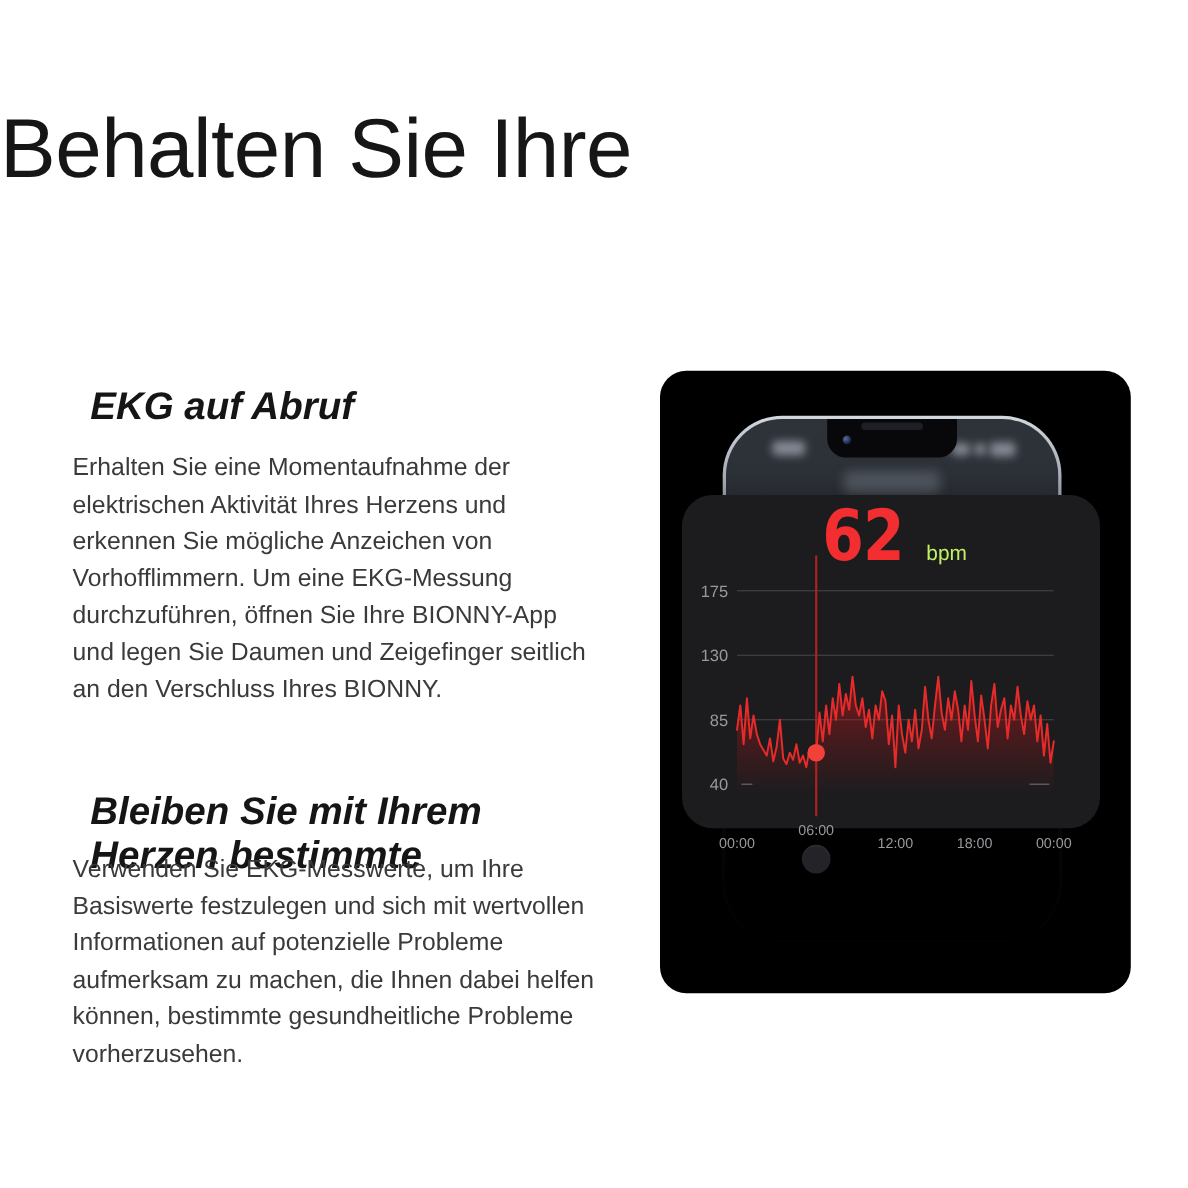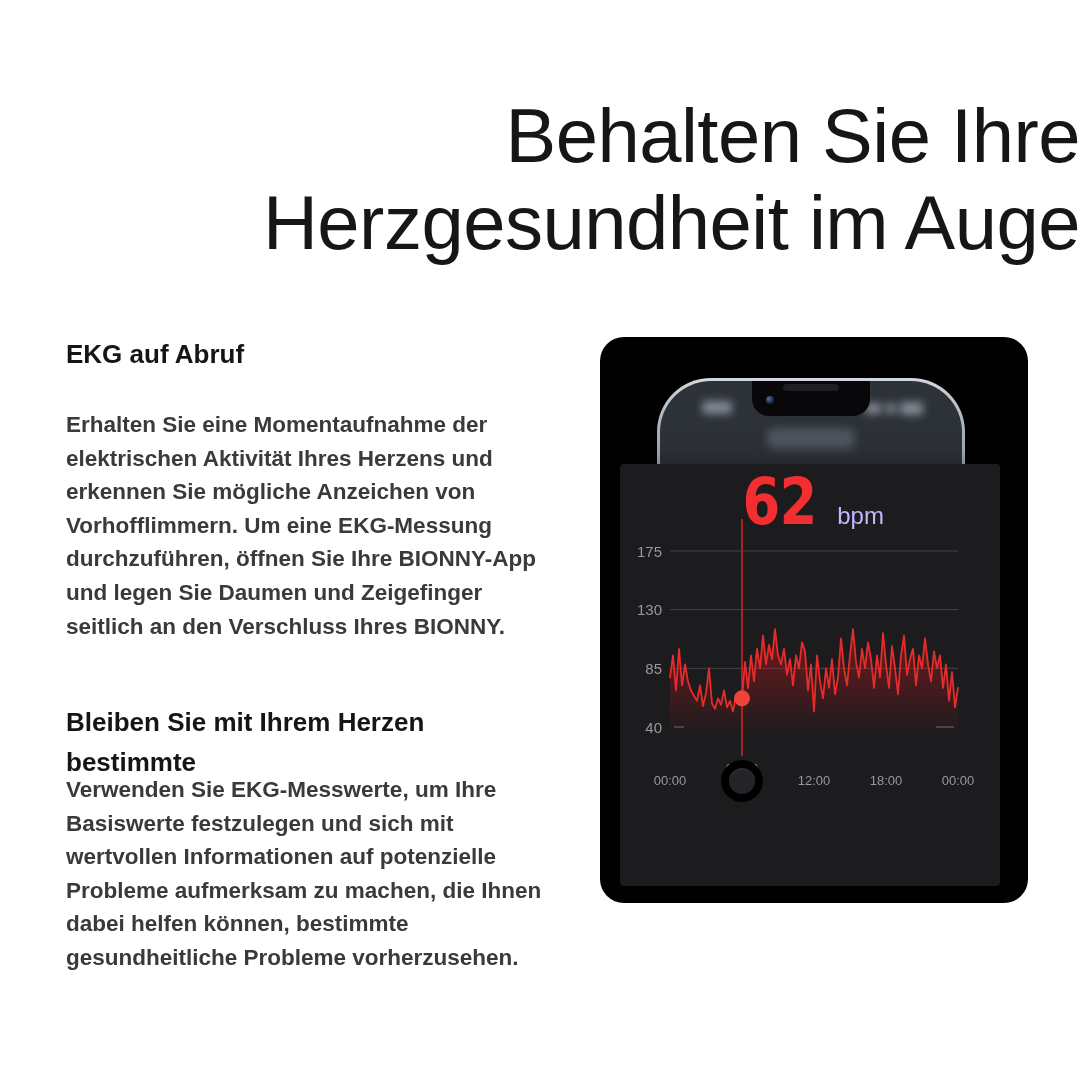--- a/index.html
+++ b/index.html
@@ -2,35 +2,35 @@
 <html><head>
 <meta charset="utf-8">
 <style>
   html,body{margin:0;padding:0;}
   body{
     width:1080px;height:1080px;position:relative;background:#ffffff;
     font-family:"Liberation Sans",sans-serif;overflow:hidden;
   }
   
   .page-title{
-    position:absolute;top:92px;left:0;width:1080px;text-align:right;
+    position:absolute;top:92px;left:0;width:1080px;text-align:left;
     font-size:76px;line-height:87px;font-weight:400;color:#161616;margin:0;
     font-family:"Liberation Sans",sans-serif;letter-spacing:-0.5px;
   }
   
   .left-col{position:absolute;left:66px;top:0;width:482px;}
   .left-col h2{
-    position:absolute;left:0;margin:0;font-size:26px;line-height:40px;
-    font-weight:700;color:#151515;letter-spacing:0;
+    position:absolute;left:0;margin:16px;font-size:35px;line-height:40px;
+    font-weight:700;color:#151515;letter-spacing:0;font-style:italic;
   }
   .h-ekg{top:334px;}
   .h-verbunden{top:702px;width:470px;}
   .left-col p{
     position:absolute;left:0;margin:0;width:482px;
-    font-size:22.5px;line-height:33.6px;color:#3a3a3a;font-weight:700;
+    font-size:22.5px;line-height:33.6px;color:#3a3a3a;font-weight:400;
   }
   .p-ekg{top:408px;}
   .p-verbunden{top:773px;}
   
   .panel{
     position:absolute;left:600px;top:337px;width:428px;height:566px;
     background:#000;border-radius:24px;overflow:hidden;
   }
   
   .phone{
@@ -63,51 +63,50 @@
     position:absolute;left:107px;top:47px;width:88px;height:21px;border-radius:6px;
     background:#5b626b;filter:blur(5px);opacity:.75;
   }
   .phone-fade{
     position:absolute;left:0;top:0;width:100%;height:100%;border-radius:54px;
     background:linear-gradient(180deg,rgba(0,0,0,0) 55%,rgba(0,0,0,.85) 82%,#000 100%);
     pointer-events:none;
   }
   
   .chart-card{
-    position:absolute;left:20px;top:127px;width:380px;height:422px;
-    background:#1c1c1e;border-radius:4px;box-shadow:0 12px 34px rgba(0,0,0,.6);
+    position:absolute;left:20px;top:113px;width:380px;height:303px;
+    background:#1c1c1e;border-radius:28px;box-shadow:0 12px 34px rgba(0,0,0,.6);
   }
   .reading{
     position:absolute;top:6px;left:0;width:100%;
     display:flex;justify-content:center;align-items:baseline;gap:14px;
   }
   .reading .value{
     font-size:64px;font-weight:700;color:#f32e31;line-height:64px;
     display:inline-block;transform:scaleX(.85);transform-origin:center 80%;
     letter-spacing:-1px;font-family:"DejaVu Sans",sans-serif;
   }
-  .reading .unit{font-size:24px;color:#c4b5fd;font-weight:400;}
+  .reading .unit{font-size:19px;color:#bef264;font-weight:400;}
   #hr-chart{position:absolute;left:0;top:0;}
   #hr-chart text{font-family:"Liberation Sans",sans-serif;}
   
   .knob-bite{
     position:absolute;left:121px;top:423px;width:42px;height:42px;
     border-radius:50%;background:#000;
   }
   .knob{
     position:absolute;left:129px;top:431px;width:26px;height:26px;border-radius:50%;
     background:#242428;box-shadow:inset 0 1px 2px rgba(255,255,255,.07);
   }
 </style>
 </head>
 <body>
 
 <h1 class="page-title">
   <div>Behalten Sie Ihre</div>
-  <div>Herzgesundheit im Auge</div>
 </h1>
 
 <div class="left-col">
   <h2 class="h-ekg">EKG auf Abruf</h2>
   <p class="p-ekg">Erhalten Sie eine Momentaufnahme der elektrischen Aktivität Ihres Herzens und erkennen Sie mögliche Anzeichen von Vorhofflimmern. Um eine EKG-Messung durchzuführen, öffnen Sie Ihre BIONNY-App und legen Sie Daumen und Zeigefinger seitlich an den Verschluss Ihres BIONNY.</p>
   <h2 class="h-verbunden">Bleiben Sie mit Ihrem Herzen bestimmte</h2>
   <p class="p-verbunden">Verwenden Sie EKG-Messwerte, um Ihre Basiswerte festzulegen und sich mit wertvollen Informationen auf potenzielle Probleme aufmerksam zu machen, die Ihnen dabei helfen können, bestimmte gesundheitliche Probleme vorherzusehen.</p>
 </div>
 
 <div class="panel">

